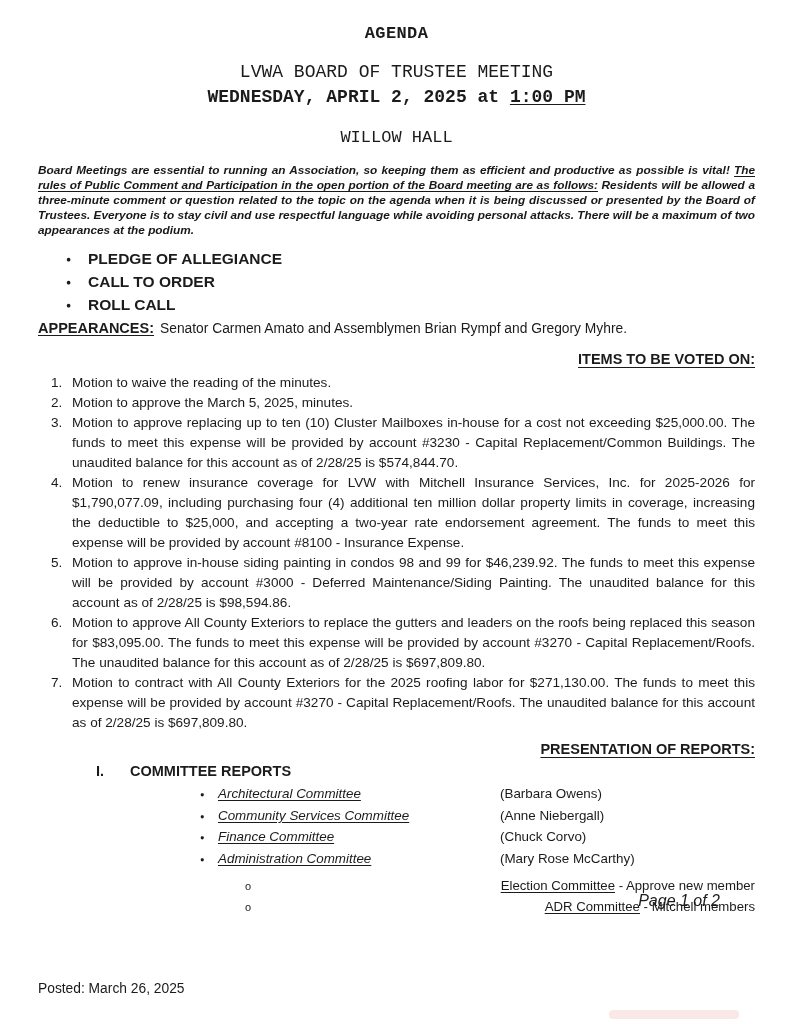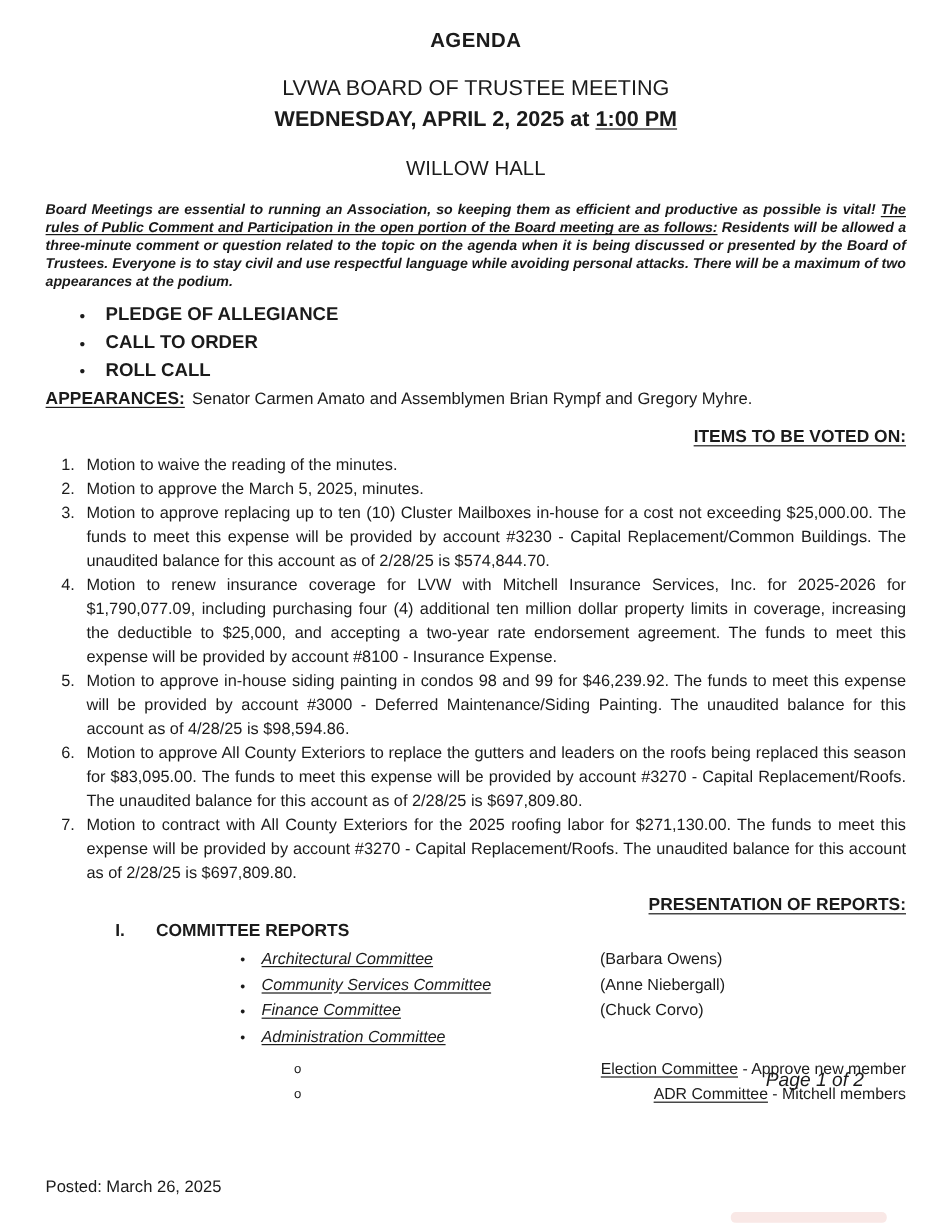--- a/index.html
+++ b/index.html
@@ -8,21 +8,21 @@
     font-family: "Liberation Sans", sans-serif;
     color: #1b1b1b;
     position: relative;
     overflow: hidden;
   }
   .page {
     position: absolute; inset: 0;
     padding: 24px 36px 0 38px;
     box-sizing: border-box;
   }
-  .center { text-align: center; }
+  .center { text-align: center; font-family: Liberation Mono, monospace; }
   .u { text-decoration: underline; text-underline-offset: 2px; }
 
   .doc-title {
     font-size: 17px; font-weight: bold; letter-spacing: .4px;
     margin: 0 0 19px 0;
   }
   .meeting-name { font-size: 18px; margin-bottom: 5px; }
   .meeting-datetime { font-size: 18px; font-weight: bold; margin-bottom: 21px; }
   .meeting-location { font-size: 17px; margin-bottom: 8px; }
 
@@ -128,21 +128,21 @@
     <div class="vitem">
       <span class="vnum">3.</span>
       <span class="vtext">Motion to approve replacing up to ten (10) Cluster Mailboxes in-house for a cost not exceeding $25,000.00. The funds to meet this expense will be provided by account #3230 - Capital Replacement/Common Buildings. The unaudited balance for this account as of 2/28/25 is $574,844.70.</span>
     </div>
     <div class="vitem">
       <span class="vnum">4.</span>
       <span class="vtext">Motion to renew insurance coverage for LVW with Mitchell Insurance Services, Inc. for 2025-2026 for $1,790,077.09, including purchasing four (4) additional ten million dollar property limits in coverage, increasing the deductible to $25,000, and accepting a two-year rate endorsement agreement. The funds to meet this expense will be provided by account #8100 - Insurance Expense.</span>
     </div>
     <div class="vitem">
       <span class="vnum">5.</span>
-      <span class="vtext">Motion to approve in-house siding painting in condos 98 and 99 for $46,239.92. The funds to meet this expense will be provided by account #3000 - Deferred Maintenance/Siding Painting. The unaudited balance for this account as of 4/28/25 is $98,594.86.</span>
+      <span class="vtext">Motion to approve in-house siding painting in condos 98 and 99 for $46,239.92. The funds to meet this expense will be provided by account #3000 - Deferred Maintenance/Siding Painting. The unaudited balance for this account as of 2/28/25 is $98,594.86.</span>
     </div>
     <div class="vitem">
       <span class="vnum">6.</span>
       <span class="vtext">Motion to approve All County Exteriors to replace the gutters and leaders on the roofs being replaced this season for $83,095.00. The funds to meet this expense will be provided by account #3270 - Capital Replacement/Roofs. The unaudited balance for this account as of 2/28/25 is $697,809.80.</span>
     </div>
     <div class="vitem">
       <span class="vnum">7.</span>
       <span class="vtext">Motion to contract with All County Exteriors for the 2025 roofing labor for $271,130.00. The funds to meet this expense will be provided by account #3270 - Capital Replacement/Roofs. The unaudited balance for this account as of 2/28/25 is $697,809.80.</span>
     </div>
   </div>
@@ -163,20 +163,21 @@
       <span class="cchair">(Anne Niebergall)</span>
     </div>
     <div class="crow">
       <span class="cbullet"></span>
       <span class="cname">Finance Committee</span>
       <span class="cchair">(Chuck Corvo)</span>
     </div>
     <div class="crow">
       <span class="cbullet"></span>
       <span class="cname">Administration Committee</span>
+      <span class="cchair">(Mary Rose McCarthy)</span>
     </div>
   </div>
 
   <div class="sublist">
     <div class="subrow"><span class="u">Election Committee</span><span> - Approve new member</span></div>
     <div class="subrow"><span class="u">ADR Committee</span><span> - Mitchell members</span></div>
   </div>
 
   <div class="page-num">Page 1 of 2</div>
   <div class="posted">Posted: March 26, 2025</div>

